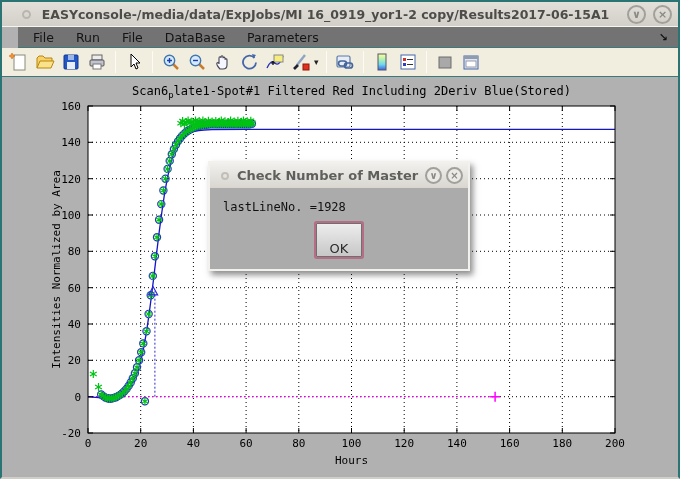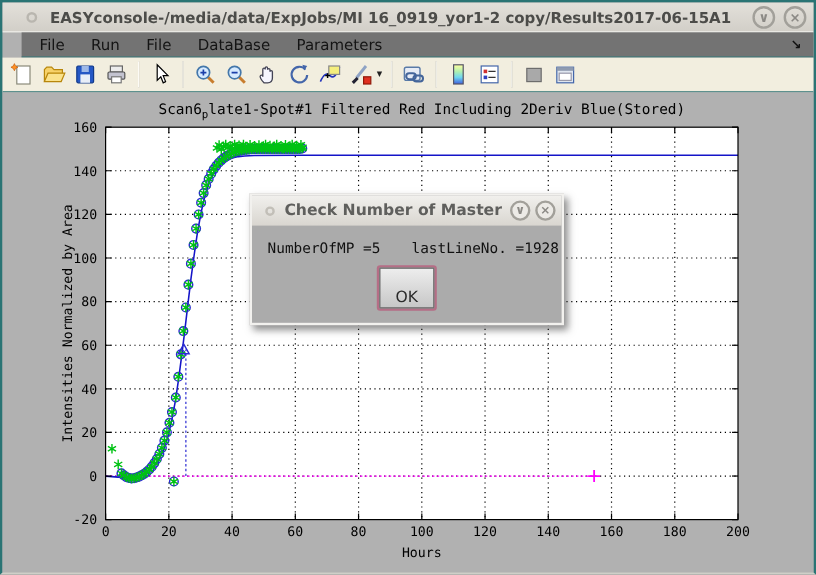--- a/index.html
+++ b/index.html
@@ -505,21 +505,20 @@
 
     <div class="dialog">
       <div class="dlg-titlebar">
         <div class="dlg-circle"></div>
         <div class="dlg-title">Check Number of Master Pla</div>
         <div class="dlg-btn">∨</div>
         <div class="dlg-btn">×</div>
       </div>
       <div class="dlg-body">
         <div class="dlg-msg">
-          <span>NumberOfMP =5</span>
           <span>lastLineNo. =1928</span>
         </div>
         <div class="dlg-btnrow">
           <div class="ok-btn">OK</div>
         </div>
       </div>
     </div>
   </div>
 
 </div>

